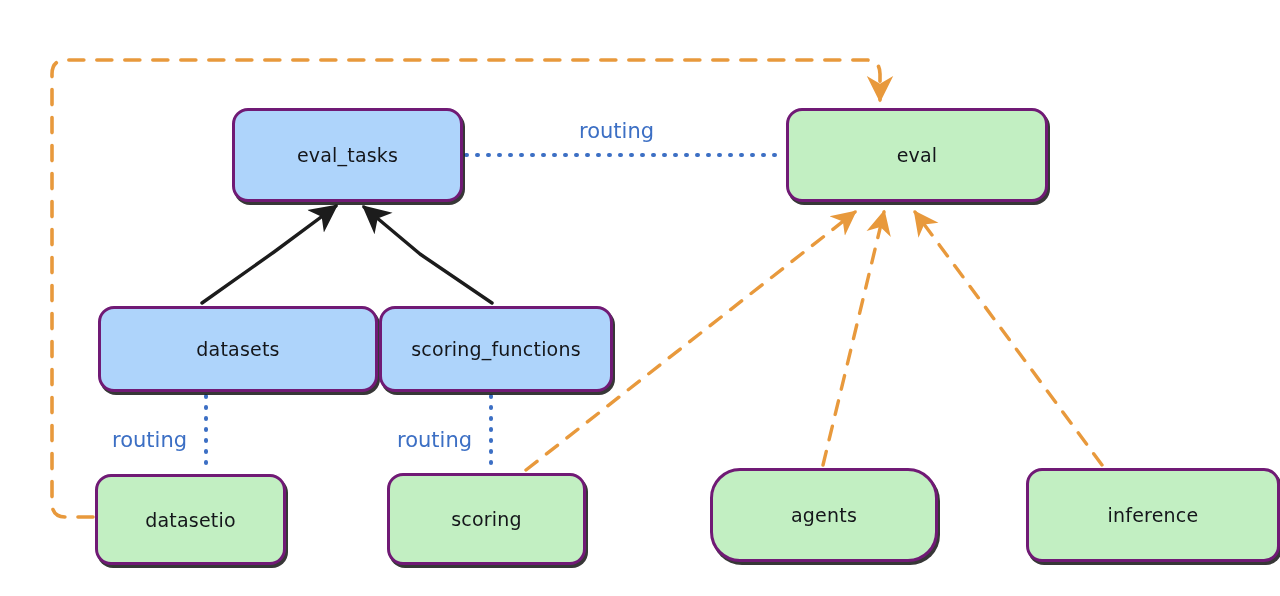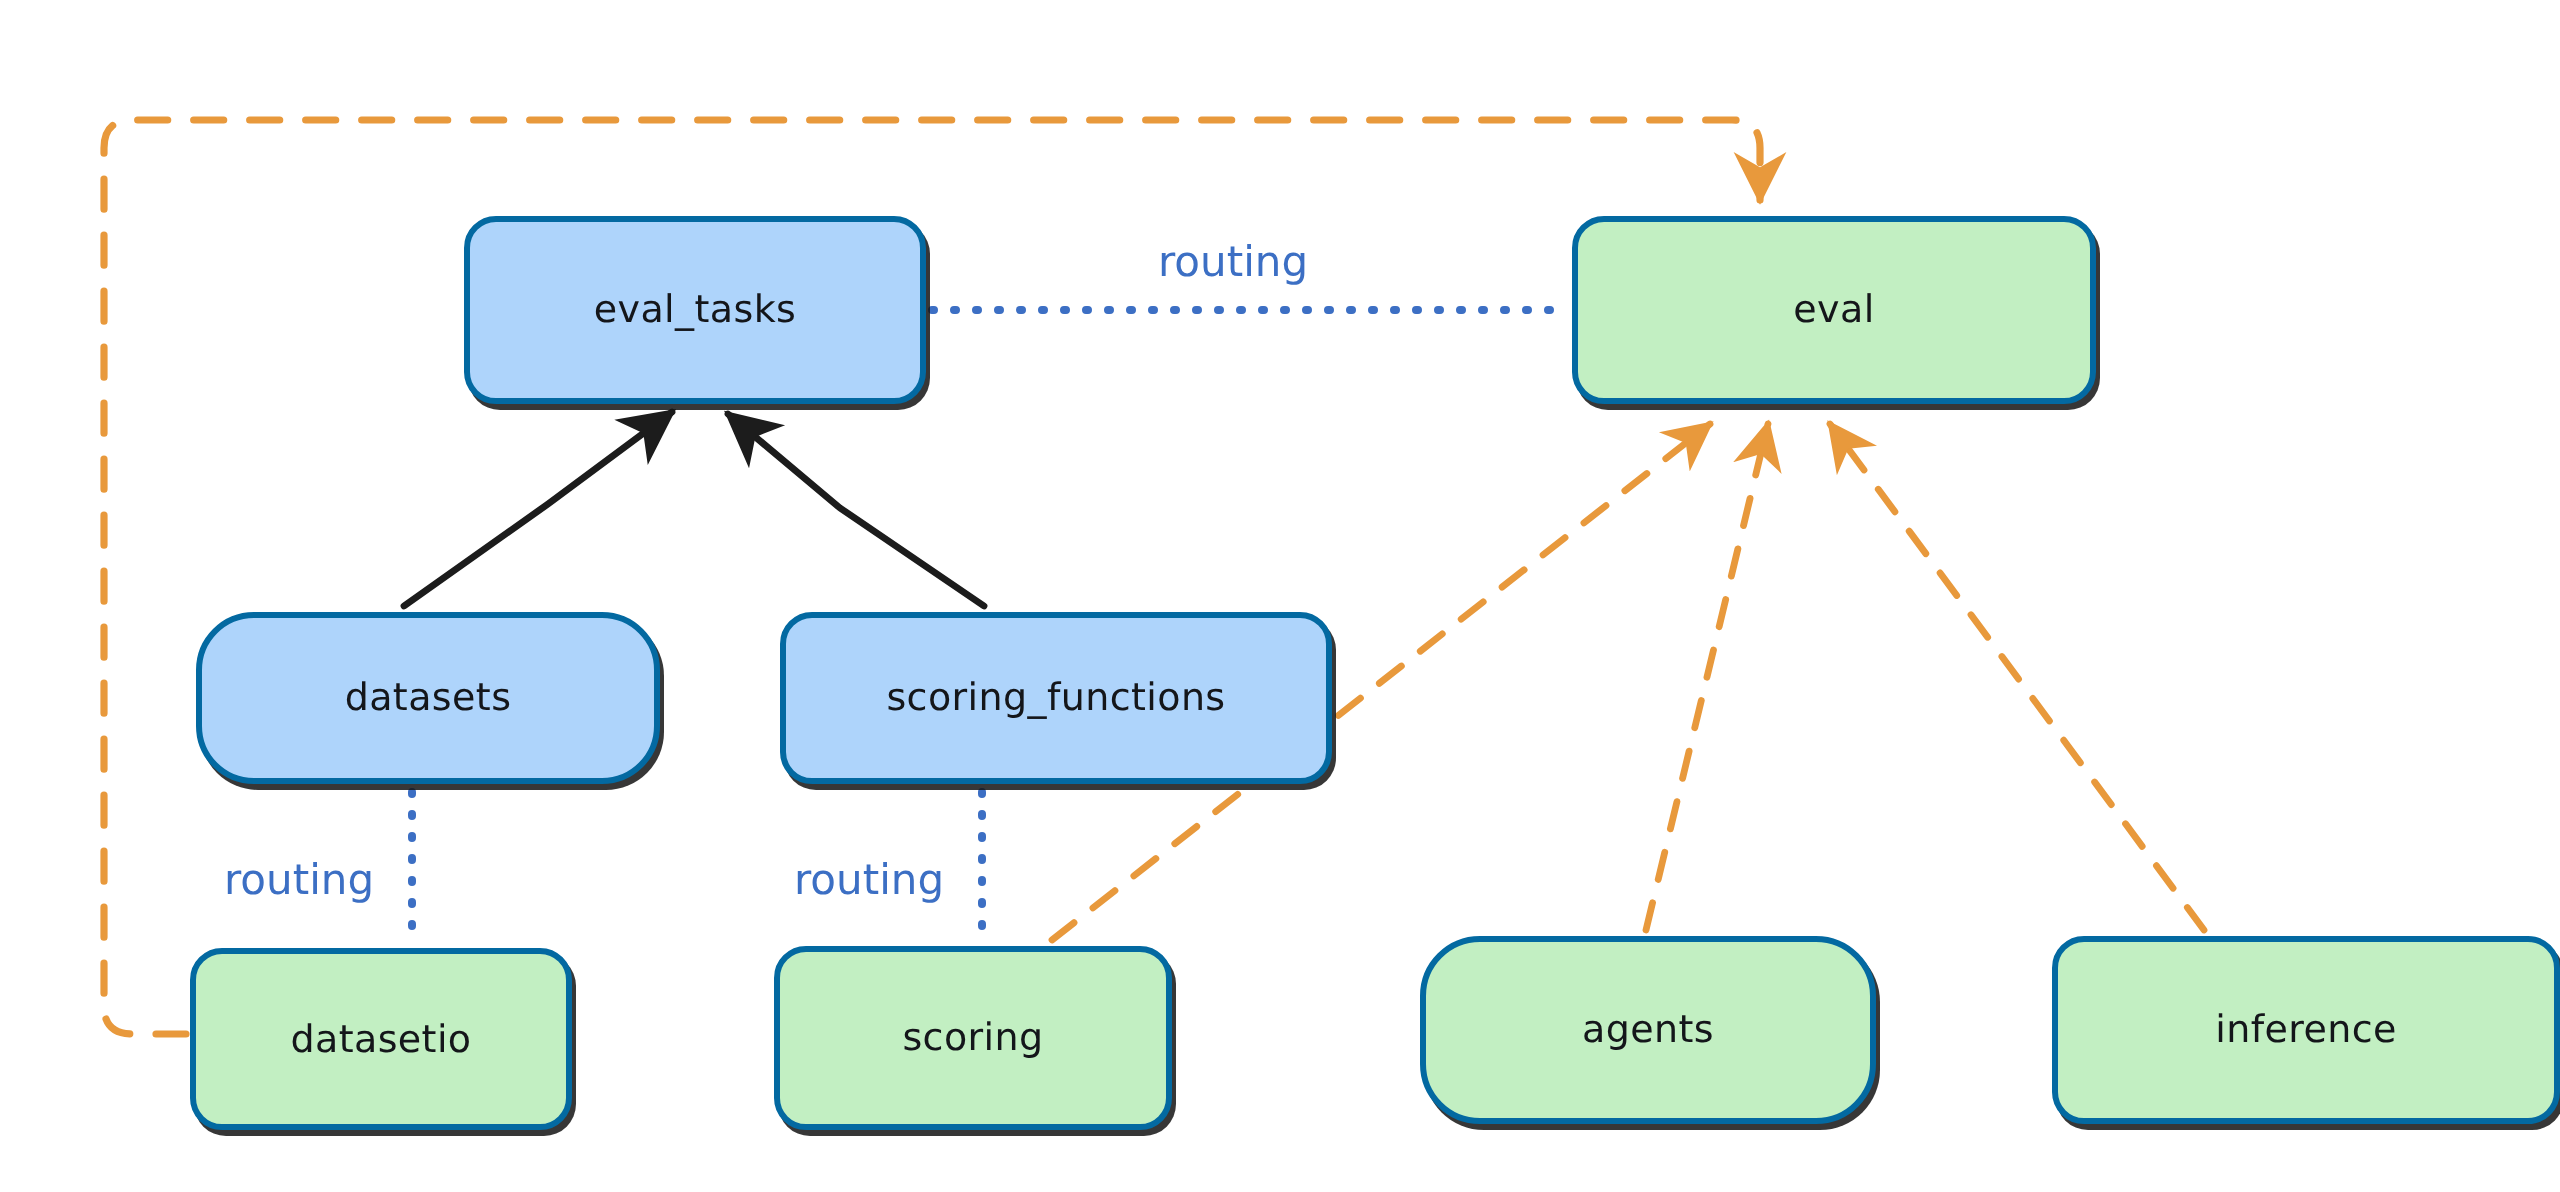--- a/index.html
+++ b/index.html
@@ -21,21 +21,21 @@
   #diagram-svg {
     position: absolute;
     left: 0;
     top: 0;
     width: 1280px;
     height: 596px;
   }
   .node {
     position: absolute;
     box-sizing: border-box;
-    border: 3px solid #0369a1;
+    border: 3px solid #701a75;
     border-radius: 16px;
     display: flex;
     align-items: center;
     justify-content: center;
     font-family: "DejaVu Sans", sans-serif;
     font-size: 19px;
     color: #14161a;
     letter-spacing: 0.2px;
     z-index: 3;
     box-shadow: 2px 3px 0px rgba(20,20,20,0.85);
@@ -94,24 +94,24 @@
     <path d="M 1102 465 L 915 212" fill="none" stroke="#e8993c" stroke-width="3.4" stroke-linecap="round" stroke-dasharray="14 12" marker-end="url(#arrow-orange)"></path>
   </svg>
 
   <div id="nodes-layer">
       <div class="node api" style="left: 232px; top: 108px; width: 231px; height: 94px;">
         <span class="node-label">eval_tasks</span>
       </div>
       <div class="node provider" style="left: 786px; top: 108px; width: 262px; height: 94px;">
         <span class="node-label">eval</span>
       </div>
-      <div class="node api" style="left: 98px; top: 306px; width: 232px; height: 86px; border-radius: 29px;">
+      <div class="node api" style="left: 98px; top: 306px; width: 280px; height: 86px;">
         <span class="node-label">datasets</span>
       </div>
-      <div class="node api" style="left: 379px; top: 306px; width: 276px; height: 86px; margin-left: 11px;">
+      <div class="node api" style="left: 379px; top: 306px; width: 234px; height: 86px;">
         <span class="node-label">scoring_functions</span>
       </div>
       <div class="node provider" style="left: 95px; top: 474px; width: 191px; height: 91px;">
         <span class="node-label">datasetio</span>
       </div>
       <div class="node provider" style="left: 387px; top: 473px; width: 199px; height: 92px;">
         <span class="node-label">scoring</span>
       </div>
       <div class="node provider" style="left: 710px; top: 468px; width: 228px; height: 94px; border-radius: 30px;">
         <span class="node-label">agents</span>

